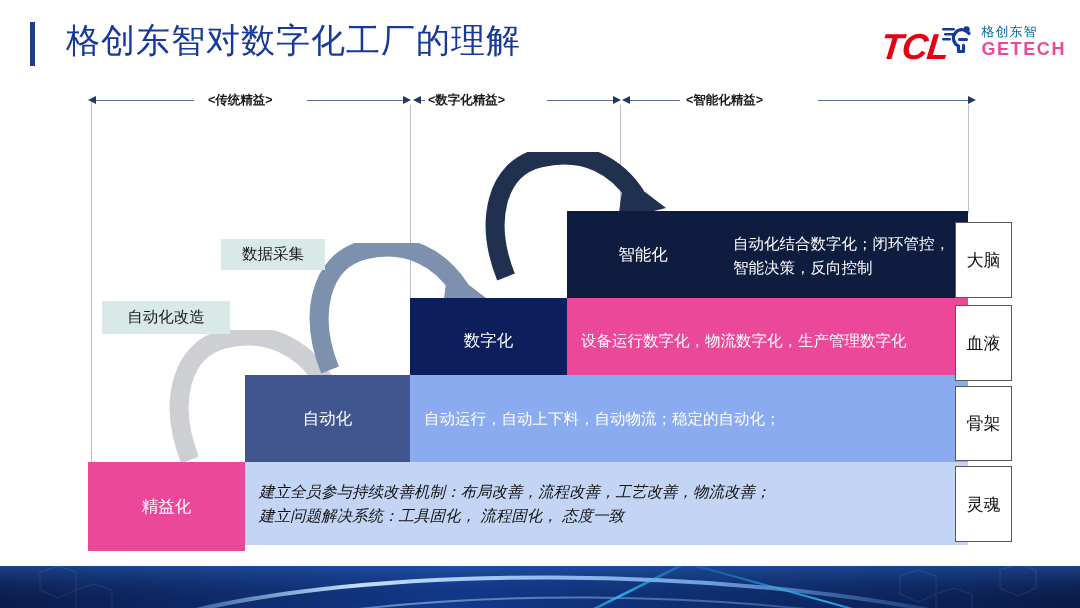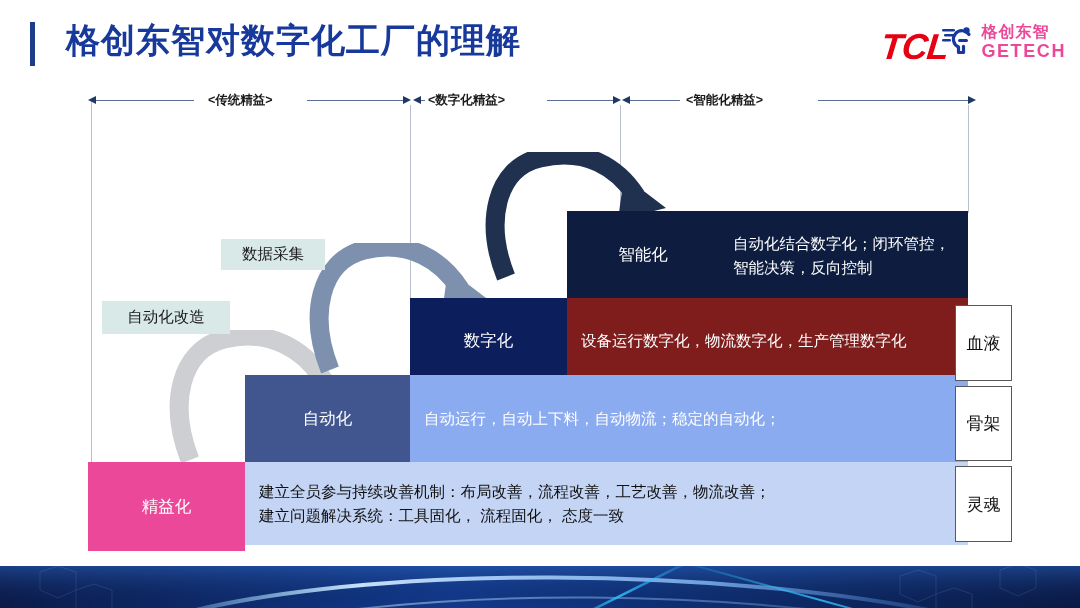--- a/index.html
+++ b/index.html
@@ -23,21 +23,21 @@
     top: 22px;
     width: 5px;
     height: 44px;
     background: #1f3c88;
   }
   .page-title {
     position: absolute;
     left: 66px;
     top: 18px;
     font-size: 34px;
-    font-weight: bold;
+    font-weight: normal;
     color: #17399b;
     letter-spacing: 1px;
     white-space: nowrap;
   }
   .logo-tcl {
     position: absolute;
     right: 132px;
     top: 26px;
     font-size: 36px;
     font-weight: bold;
@@ -50,23 +50,23 @@
     position: absolute;
     right: 14px;
     top: 24px;
     display: flex;
     align-items: center;
     gap: 5px;
   }
   .logo-getech .mark { display: block; }
   .logo-getech .words { line-height: 1.0; }
   .logo-getech .words .cn {
-    font-size: 16px;
-    font-weight: bold;
-    color: #ec4899;
+    font-size: 13px;
+    font-weight: normal;
+    color: #0369a1;
     letter-spacing: 1px;
     display: block;
   }
   .logo-getech .words .en {
     font-size: 18px;
     font-weight: bold;
     color: #ec4899;
     letter-spacing: 1.6px;
     display: block;
     margin-top: 2px;
@@ -230,31 +230,32 @@
     <polygon points="146,24 188,56 140,68" fill="#20304f"></polygon>
   </svg>
 
   <div class="chip" style="left:221px; top:239px; width:104px; height:31px;">数据采集</div>
   <div class="chip" style="left:102px; top:301px; width:128px; height:33px;">自动化改造</div>
 
   <div class="row-tag" style="left:567px; top:211px; width:152px; height:87px; background:#0d1c3f;">智能化</div>
   <div class="row-desc" style="left:719px; top:211px; width:249px; height:89px; background:#0d1c3f;">自动化结合数字化；闭环管控，智能决策，反向控制</div>
 
   <div class="row-tag" style="left:410px; top:298px; width:157px; height:85px; background:#0c1f5c;">数字化</div>
-  <div class="row-desc" style="left:567px; top:298px; width:401px; height:85px; background:#7f1d1d;">设备运行数字化，物流数字化，生产管理数字化</div>
+  <div class="row-desc" style="left:567px; top:298px; width:401px; height:85px; background:#ec4899;">设备运行数字化，物流数字化，生产管理数字化</div>
 
   <div class="row-tag" style="left:245px; top:375px; width:165px; height:87px; background:#41558f;">自动化</div>
   <div class="row-desc" style="left:410px; top:375px; width:558px; height:87px; background:#8babf0;">自动运行，自动上下料，自动物流；稳定的自动化；</div>
 
   <div class="row-tag" style="left:88px; top:462px; width:157px; height:89px; background:#ec4899;">精益化</div>
-  <div class="row-desc dark-text" style="left:245px; top:462px; width:723px; height:83px; background:#c3d4f5; flex-direction:column; align-items:flex-start; justify-content:center;">
+  <div class="row-desc dark-text" style="left:245px; top:462px; width:723px; height:83px; background:#c3d4f5; flex-direction:column; align-items:flex-start; justify-content:center;font-style:italic;">
     <span>建立全员参与持续改善机制：布局改善，流程改善，工艺改善，物流改善；</span>
     <span>建立问题解决系统：工具固化， 流程固化， 态度一致</span>
   </div>
 
+  <div class="organ-box" style="top:222px; height:76px;">大脑</div>
   <div class="organ-box" style="top:386px; height:75px;">骨架</div>
   <div class="organ-box" style="top:305px; height:76px;">血液</div>
   <div class="organ-box" style="top:466px; height:76px;">灵魂</div>
 
   <div class="footer-band">
     <svg width="1080" height="42" viewBox="0 0 1080 42">
       <defs>
         <linearGradient id="arcg1" x1="0" y1="0" x2="1" y2="0">
           <stop offset="0%" stop-color="#7fd0ff" stop-opacity="0.15"></stop>
           <stop offset="25%" stop-color="#cfe9ff" stop-opacity="0.95"></stop>

